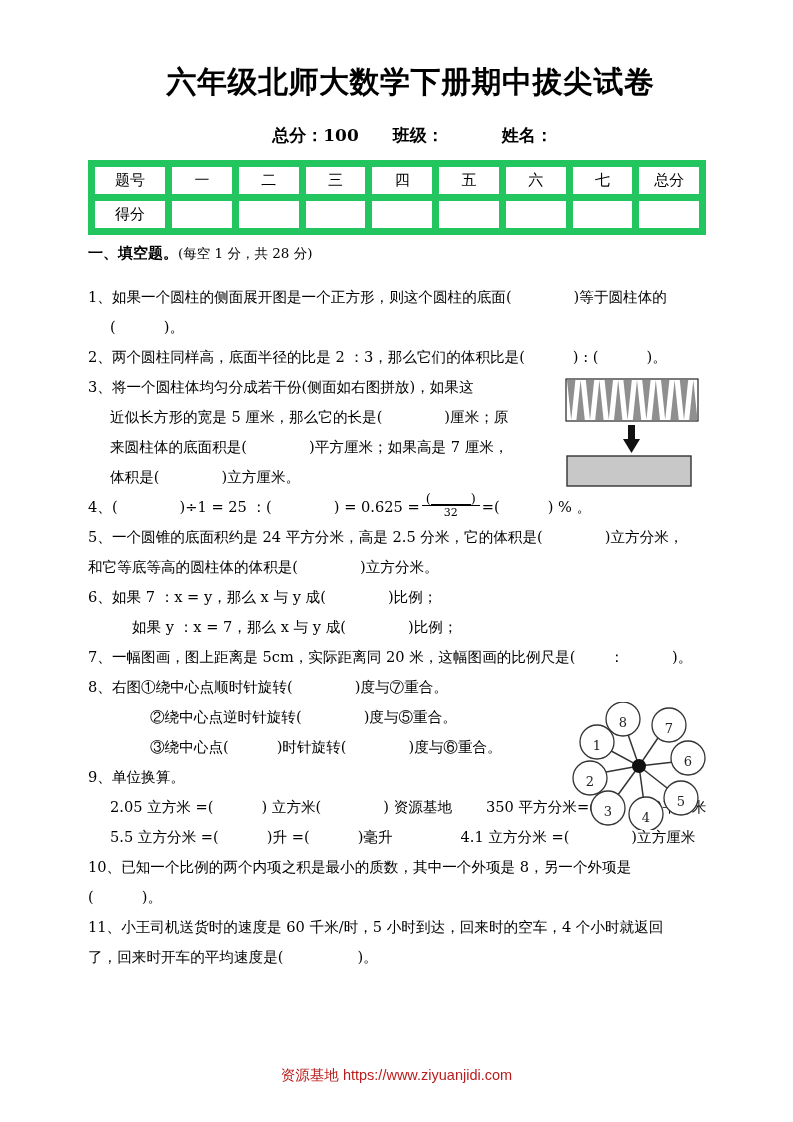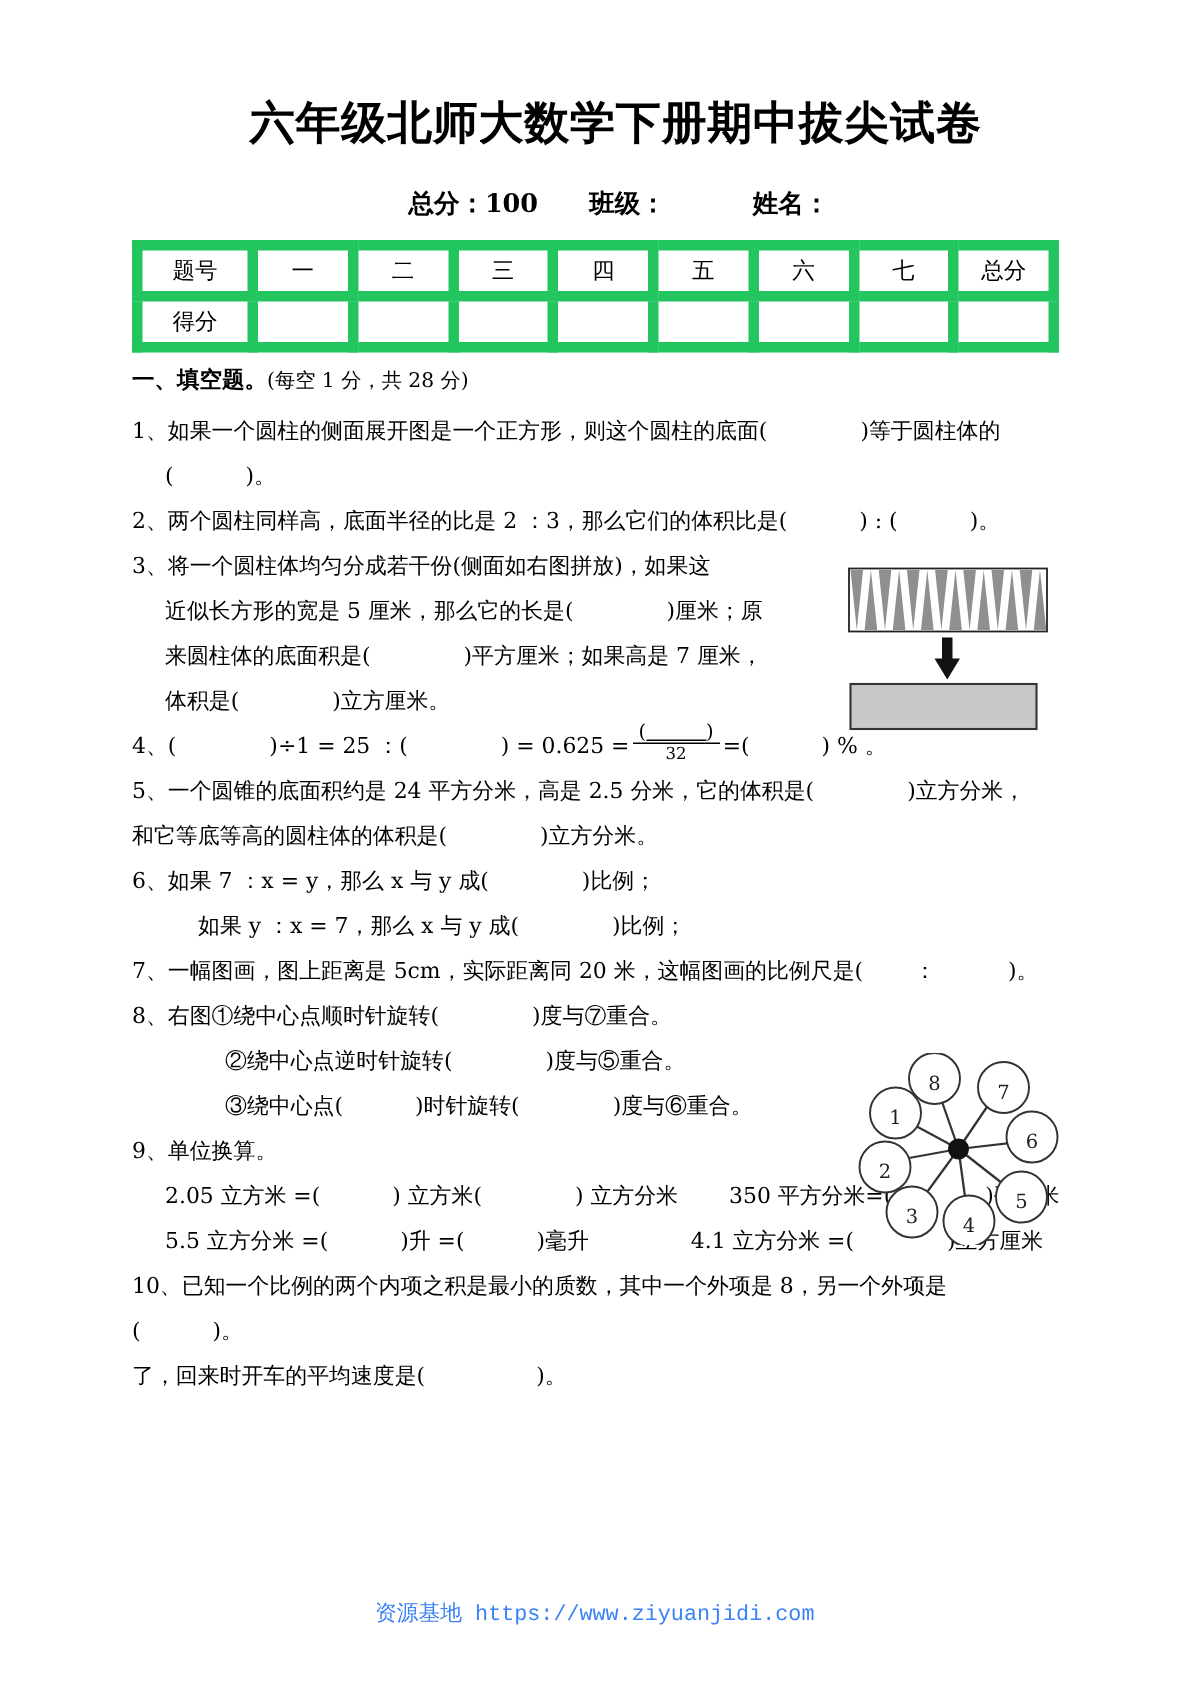--- a/index.html
+++ b/index.html
@@ -68,21 +68,21 @@
   
   .content {
     position: absolute;
     left: 88px; top: 238px;
     width: 620px;
     font-size: 14.6px;
     line-height: 30px;
   }
   .sec-head {
     font-size: 15px;
-    margin-bottom: 4px;
+    margin-bottom: 14px;
   }
   .sec-head b { font-weight: bold; }
   .sec-head .small { font-size: 13.5px; font-weight: normal; }
 
   .q { position: relative; }
   .qline { white-space: nowrap; }
   .indent1 { padding-left: 22px; }
   .indent2 { padding-left: 44px; }
   .indent3 { padding-left: 62px; }
 
@@ -129,22 +129,22 @@
     width: 135px; height: 128px;
   }
 
   
   .footer {
     position: absolute;
     left: 0; top: 1066px;
     width: 793px;
     text-align: center;
     font-size: 14.5px;
-    color: #3b82f6;
-    font-family: Liberation Mono, monospace;
+    color: #b91c1c;
+    font-family: Liberation Sans, sans-serif;
   }
 </style>
 </head>
 <body>
 
 <div class="page">
 
   <div class="title">六年级北师大数学下册期中拔尖试卷</div>
 
   <div class="subtitle">
@@ -219,30 +219,31 @@
     </div>
 
     <div class="q">
       <div class="qline"><span>8、右图①绕中心点顺时针旋转(</span><span class="blank-l"></span><span>)度与⑦重合。</span></div>
       <div class="qline indent3"><span>②绕中心点逆时针旋转(</span><span class="blank-l"></span><span>)度与⑤重合。</span></div>
       <div class="qline indent3"><span>③绕中心点(</span><span class="blank-m"></span><span>)时针旋转(</span><span class="blank-l"></span><span>)度与⑥重合。</span></div>
     </div>
 
     <div class="q">
       <div class="qline">9、单位换算。</div>
-      <div class="qline indent1"><span>2.05 立方米 =(</span><span class="blank-m"></span><span>) 立方米(</span><span class="blank-l"></span><span>) 立方分米</span><span class="gap-l"></span><span>350 平方分米=(</span><span class="blank-l"></span><span>)平方米</span></div>
+      <div class="qline indent1"><span>2.05 立方米 =(</span><span class="blank-m"></span><span>) 立方米(</span><span class="blank-l"></span><span>) 资源基地</span><span class="gap-l"></span><span>350 平方分米=(</span><span class="blank-l"></span><span>)平方米</span></div>
       <div class="qline indent1"><span>5.5 立方分米 =(</span><span class="blank-m"></span><span>)升 =(</span><span class="blank-m"></span><span>)毫升</span><span class="gap-l"></span><span class="gap-l"></span><span>4.1 立方分米 =(</span><span class="blank-l"></span><span>)立方厘米</span></div>
     </div>
 
     <div class="q">
       <div class="qline">10、已知一个比例的两个内项之积是最小的质数，其中一个外项是 8，另一个外项是</div>
       <div class="qline"><span>(</span><span class="blank-m"></span><span>)。</span></div>
     </div>
 
     <div class="q">
+      <div class="qline">11、小王司机送货时的速度是 60 千米/时，5 小时到达，回来时的空车，4 个小时就返回</div>
       <div class="qline"><span>了，回来时开车的平均速度是(</span><span class="blank-xl"></span><span>)。</span></div>
     </div>
 
   </div>
 
   <div class="fig-cyl">
     <svg width="140" height="115" viewBox="0 0 140 115">
       <g>
         <rect x="3" y="4" width="132" height="42" fill="#ffffff" stroke="#222" stroke-width="1.2"></rect>
         <g fill="#8f8f8f">

